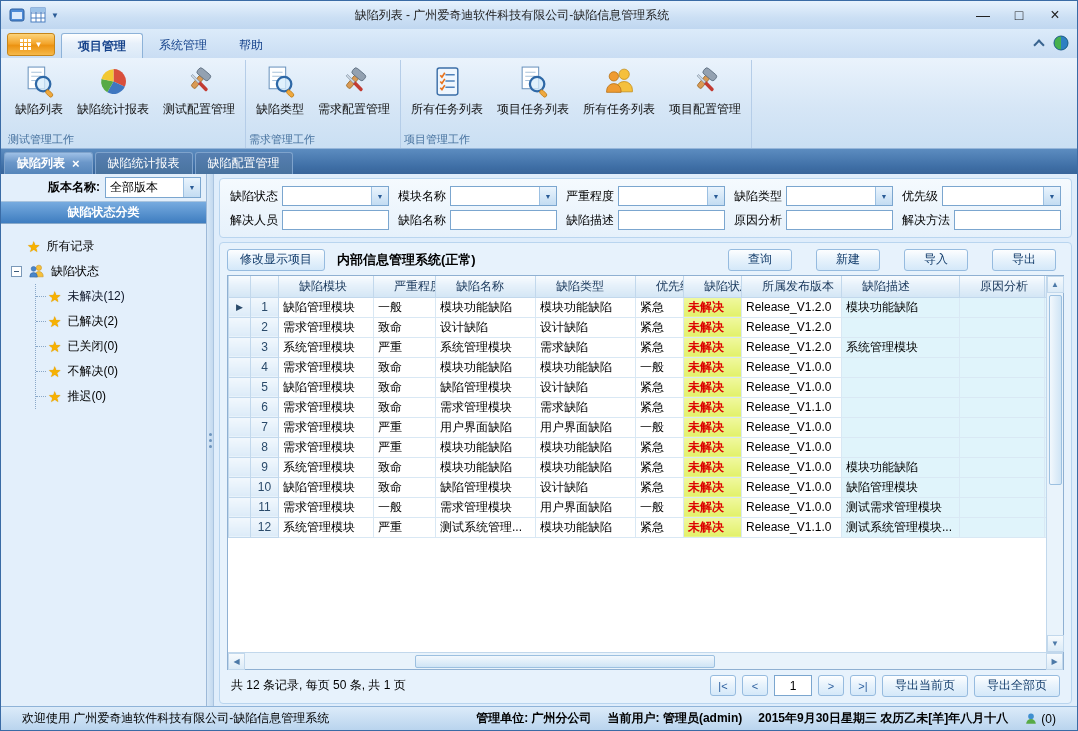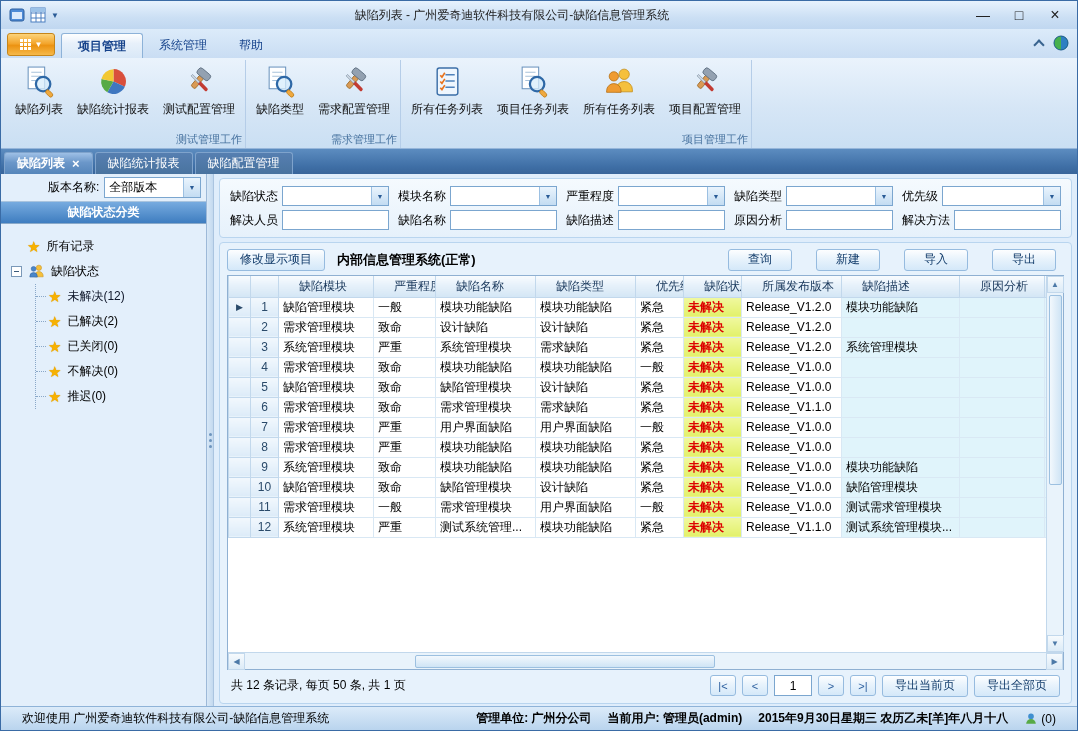--- a/index.html
+++ b/index.html
@@ -30,34 +30,34 @@
   .menu-right{position:absolute;right:8px;top:6px;display:flex;align-items:center;gap:10px;}
   .chev-up{width:8px;height:8px;border-left:2px solid #39648f;border-top:2px solid #39648f;transform:rotate(45deg);margin-top:3px;}
 
   
   .ribbon{height:91px;background:linear-gradient(#eaf3fc,#d6e6f6 55%,#cadff3);display:flex;padding:2px 2px 0 4px;border-bottom:1px solid #96b6da;flex:none;}
   .rgroup{display:flex;flex-direction:column;border-right:1px solid #b5cde8;padding:1px 3px 0 3px;}
   .ritems{flex:1;display:flex;align-items:flex-start;}
   .ritem{display:flex;flex-direction:column;align-items:center;padding:4px 7px 2px 7px;border-radius:3px;}
   .ric{width:33px;height:33px;flex:none;}
   .rlabel{margin-top:3px;font-size:12px;color:#111;white-space:nowrap;}
-  .rtitle{height:17px;text-align:right;font-size:11px;color:#46719e;line-height:16px;white-space:nowrap;}
+  .rtitle{height:17px;text-align:left;font-size:11px;color:#46719e;line-height:16px;white-space:nowrap;}
 
   
   .doctabs{height:25px;background:linear-gradient(#5c8cc0,#3f6fa6 70%,#38649a);display:flex;align-items:flex-end;padding:0 2px;flex:none;}
   .doctab{height:22px;margin:0 1px;padding:0 12px;display:flex;align-items:center;gap:7px;color:#fff;font-size:12px;
           background:linear-gradient(#567fb1,#49739f);border:1px solid #7fa3cc;border-bottom:none;border-radius:3px 3px 0 0;}
   .doctab.active{background:linear-gradient(#9ec0e6,#6b97c9 45%,#5585ba);font-weight:bold;}
   .tab-close{font-size:13px;line-height:1;color:#fff;}
 
   
   .content{flex:1;display:flex;min-height:0;}
   .sidebar{width:206px;flex:none;background:#e3effb;border-right:1px solid #9db9d8;display:flex;flex-direction:column;}
   .version-row{height:27px;display:flex;align-items:center;padding:0 5px;gap:5px;flex:none;}
-  .version-label{font-weight:normal;white-space:nowrap;padding-left:42px;}
+  .version-label{font-weight:bold;white-space:nowrap;padding-left:42px;}
   .combo{flex:1;height:21px;background:#fff;border:1px solid #7ba6cf;display:flex;align-items:center;overflow:hidden;}
   .combo-text{flex:1;padding:16px 4px;white-space:nowrap;overflow:hidden;}
   .combo-btn{width:17px;height:100%;flex:none;background:linear-gradient(#eaf4fd,#c3dcf2);border-left:1px solid #9cc0e2;display:flex;align-items:center;justify-content:center;font-size:7px;color:#2a5b96;}
   .tree-header{height:23px;flex:none;background:linear-gradient(#77abdf,#3e7dc0);color:#fff;font-weight:bold;display:flex;align-items:center;justify-content:center;border-top:1px solid #a9c4de;border-bottom:1px solid #89a9c9;}
   .tree{flex:1;padding:10px 4px 4px 10px;overflow:hidden;}
   .tnode{height:25px;display:flex;align-items:center;gap:6px;white-space:nowrap;}
   .tnode .star{color:#f7b100;font-size:15px;line-height:1;text-shadow:0 0 1px #c98a00;}
   .expander{width:11px;height:11px;flex:none;border:1px solid #7a98b8;background:#fff;position:relative;}
   .expander::after{content:"";position:absolute;left:2px;right:2px;top:4px;height:1px;background:#3a5a7a;}
   .lvl1{padding-left:16px;}

